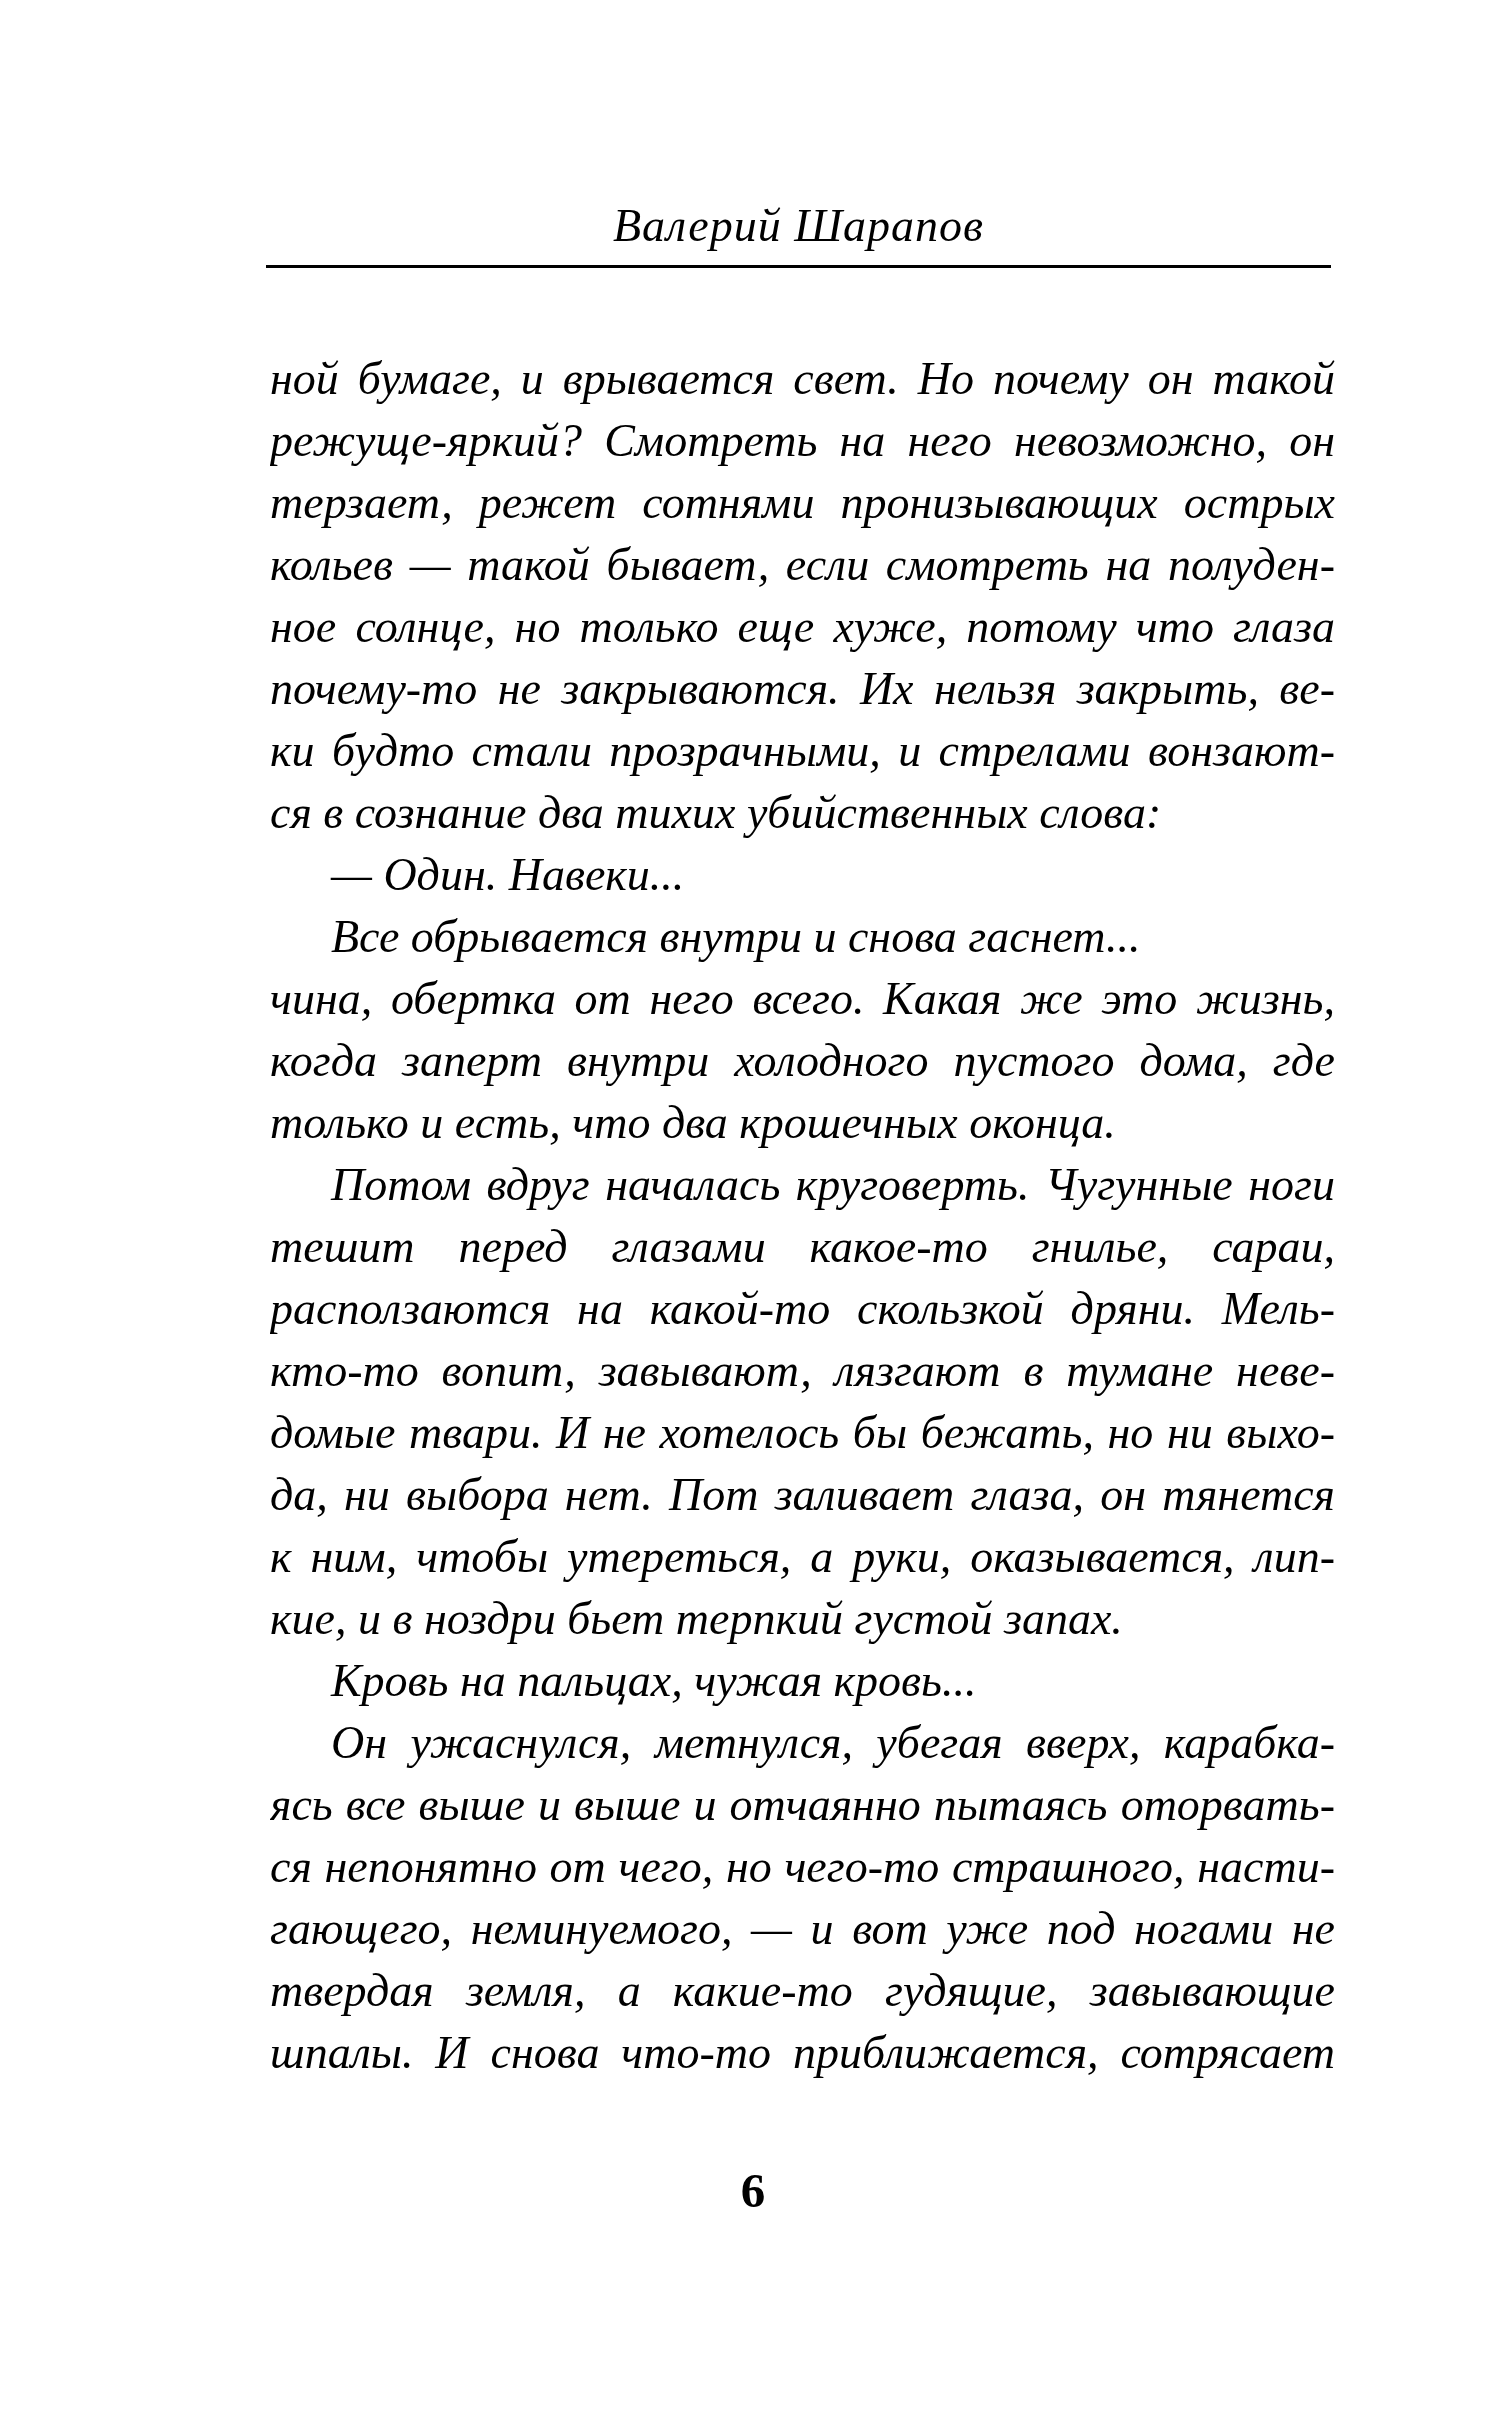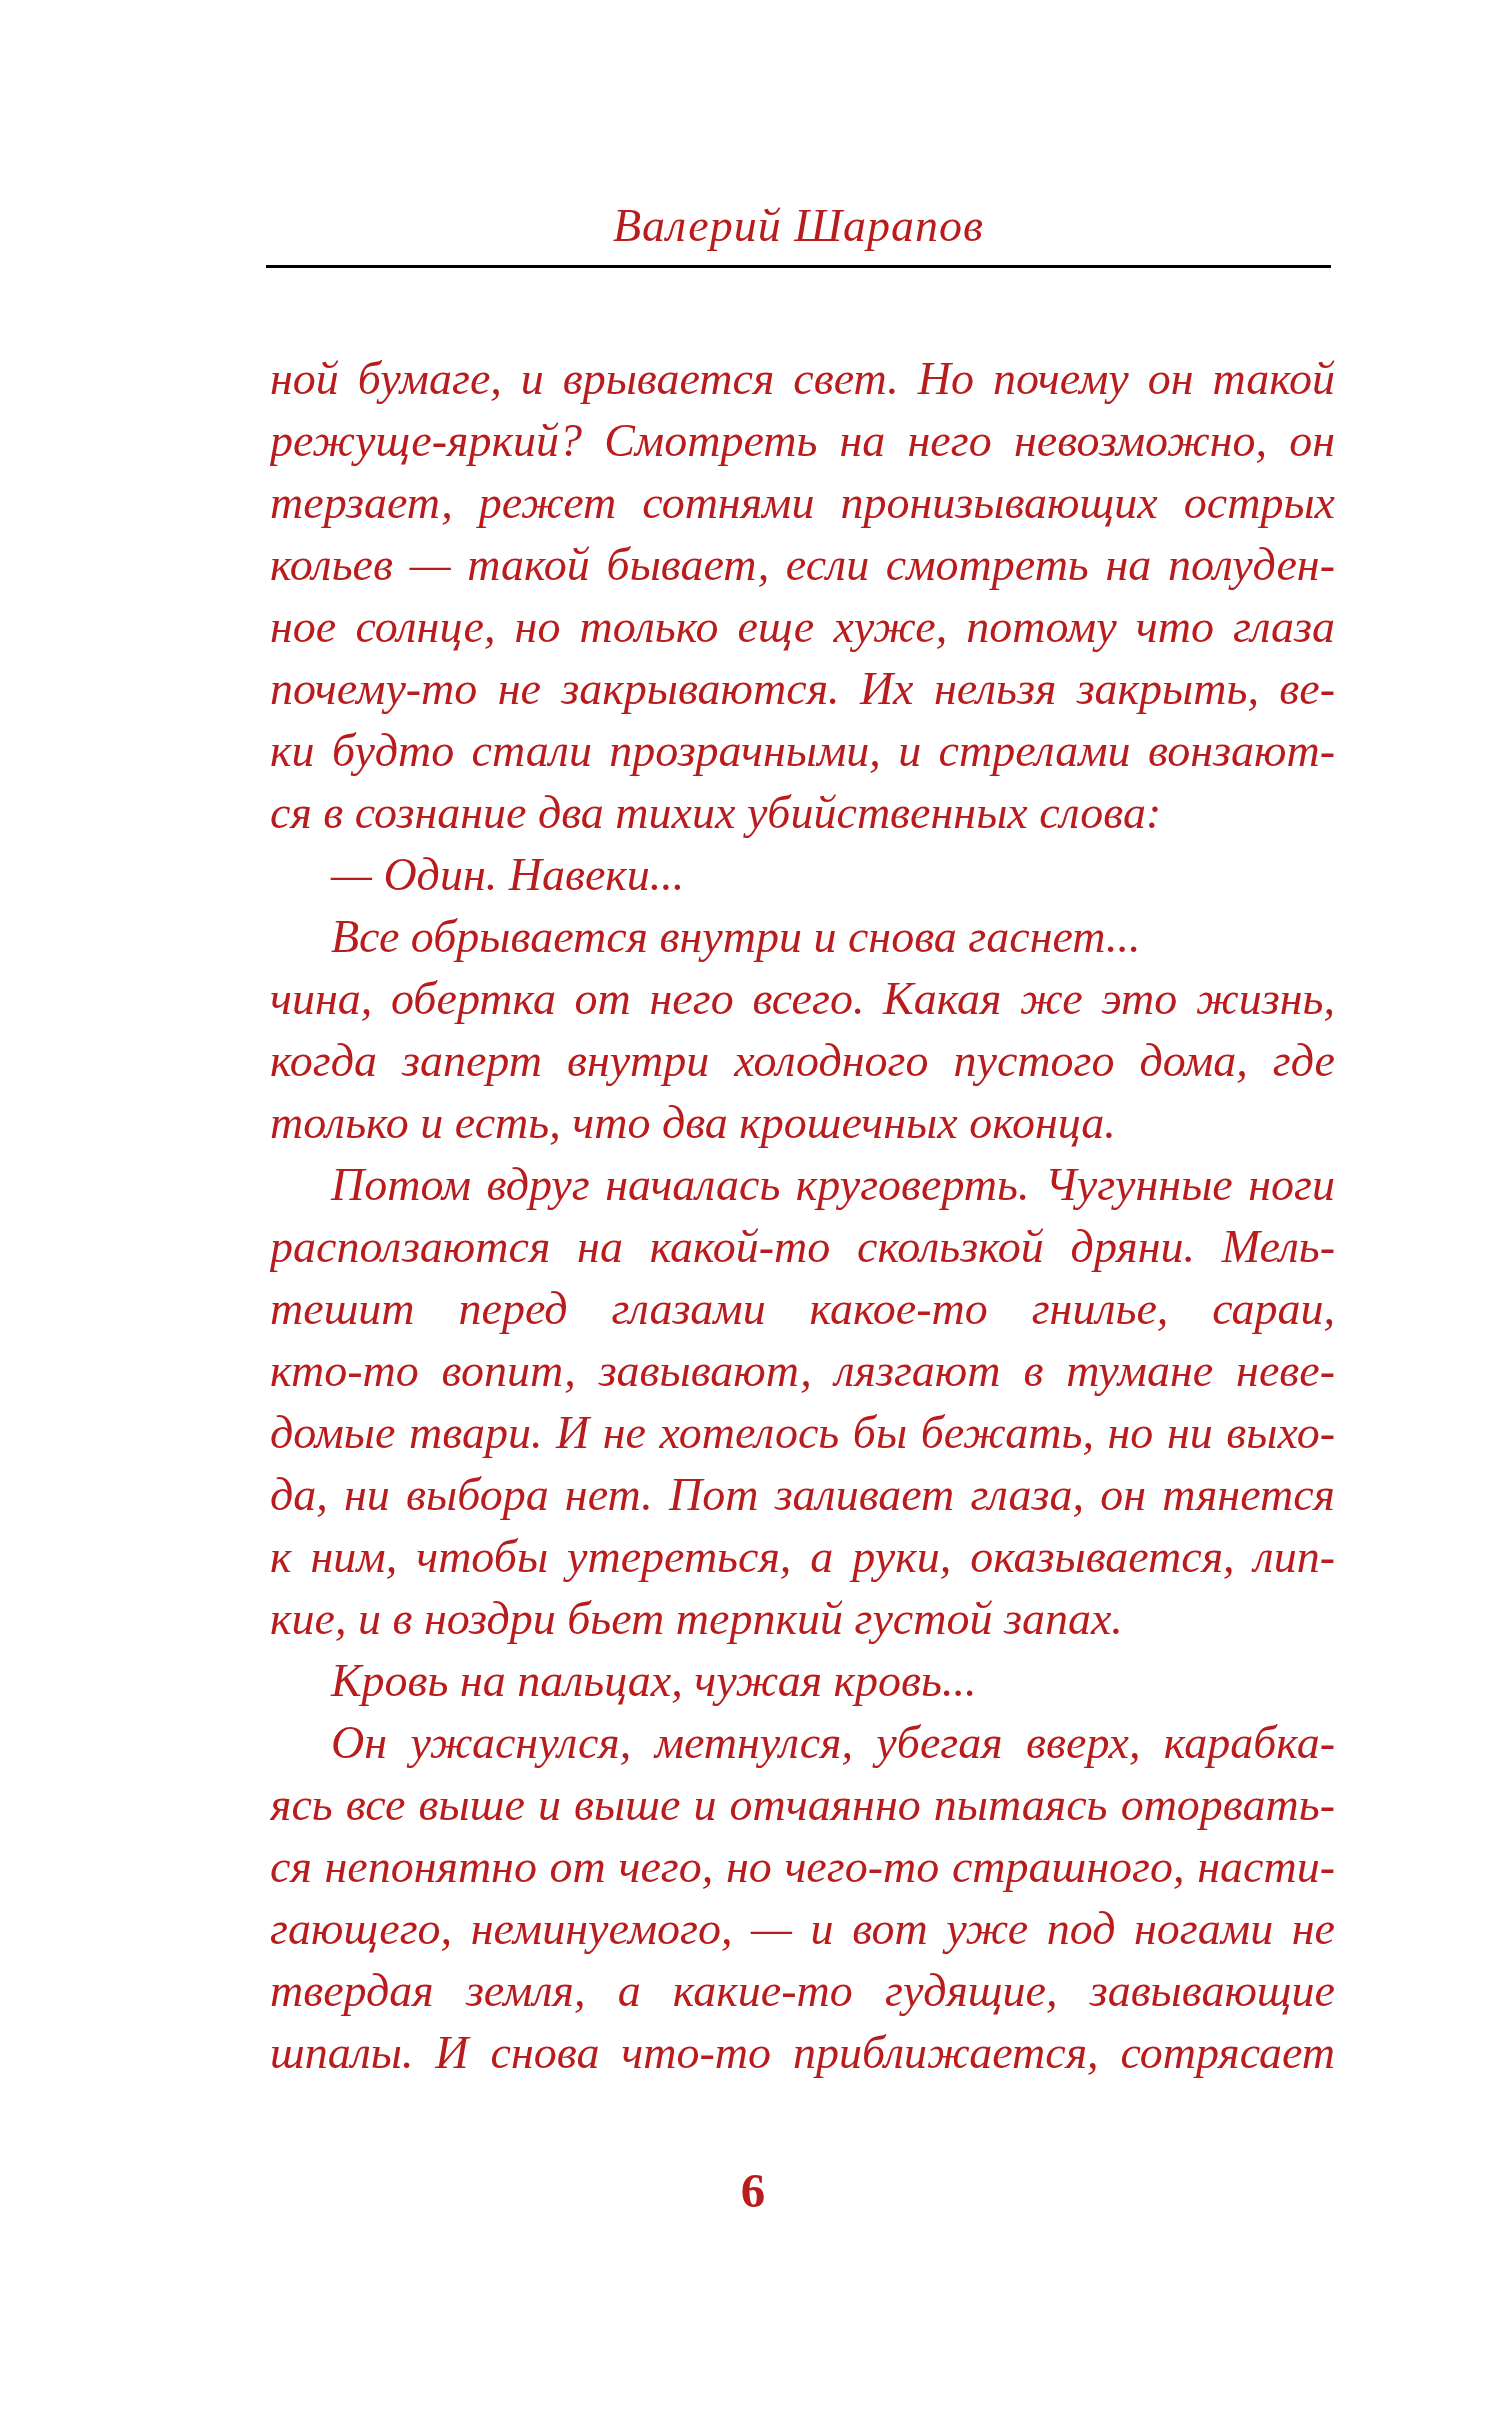--- a/index.html
+++ b/index.html
@@ -1,17 +1,17 @@
 <!DOCTYPE html>
 <html><head>
 <meta charset="utf-8">
 <style>
   html, body { margin: 0; padding: 0; background: #ffffff; }
   body { width: 1506px; height: 2432px; position: relative; overflow: hidden; }
-  .page { position: absolute; left: 0; top: 0; width: 1506px; height: 2432px; background: #ffffff; color: #b91c1c; }
+  .page { position: absolute; left: 0; top: 0; width: 1506px; height: 2432px; background: #ffffff; color: #000000; }
   .running-head {
     position: absolute; left: 266px; width: 1065px; top: 196px; height: 59px;
     text-align: center;
     font-family: "Liberation Serif", "DejaVu Serif", serif;
     font-style: italic; font-size: 46px; line-height: 59px; letter-spacing: 1px;
   }
   .head-rule { position: absolute; left: 266px; width: 1065px; top: 265px; height: 2.9px; background: #000; }
   .body-text {
     position: absolute; left: 270px; width: 1065px; top: 321px;
     font-family: "Liberation Serif", "DejaVu Serif", serif;
@@ -40,22 +40,22 @@
       <span class="ln j" style="white-space: normal;">ное солнце, но только еще хуже, потому что глаза</span>
       <span class="ln j" style="white-space: normal;">почему-то не закрываются. Их нельзя закрыть, ве-</span>
       <span class="ln j" style="white-space: normal;">ки будто стали прозрачными, и стрелами вонзают-</span>
       <span class="ln" style="white-space: nowrap; font-style: italic;">ся в сознание два тихих убийственных слова:</span>
       <span class="ln ind" style="white-space: nowrap;">— Один. Навеки...</span>
       <span class="ln ind" style="white-space: nowrap;">Все обрывается внутри и снова гаснет...</span>
       <span class="ln j" style="white-space: normal;">чина, обертка от него всего. Какая же это жизнь,</span>
       <span class="ln j" style="white-space: normal;">когда заперт внутри холодного пустого дома, где</span>
       <span class="ln" style="white-space: nowrap;">только и есть, что два крошечных оконца.</span>
       <span class="ln j ind" style="white-space: normal;">Потом вдруг началась круговерть. Чугунные ноги</span>
+      <span class="ln j" style="white-space: normal;">тешит перед глазами какое-то гнилье, сараи,</span>
       <span class="ln j" style="white-space: normal;">расползаются на какой-то скользкой дряни. Мель-</span>
-      <span class="ln j" style="white-space: normal;">тешит перед глазами какое-то гнилье, сараи,</span>
       <span class="ln j" style="white-space: normal;">кто-то вопит, завывают, лязгают в тумане неве-</span>
       <span class="ln j" style="white-space: normal;">домые твари. И не хотелось бы бежать, но ни выхо-</span>
       <span class="ln j" style="white-space: normal;">да, ни выбора нет. Пот заливает глаза, он тянется</span>
       <span class="ln j" style="white-space: normal;">к ним, чтобы утереться, а руки, оказывается, лип-</span>
       <span class="ln" style="white-space: nowrap;">кие, и в ноздри бьет терпкий густой запах.</span>
       <span class="ln ind" style="white-space: nowrap;">Кровь на пальцах, чужая кровь...</span>
       <span class="ln j ind" style="white-space: normal;">Он ужаснулся, метнулся, убегая вверх, карабка-</span>
       <span class="ln j" style="white-space: normal;">ясь все выше и выше и отчаянно пытаясь оторвать-</span>
       <span class="ln j" style="white-space: normal;">ся непонятно от чего, но чего-то страшного, насти-</span>
       <span class="ln j" style="white-space: normal;">гающего, неминуемого, — и вот уже под ногами не</span>

